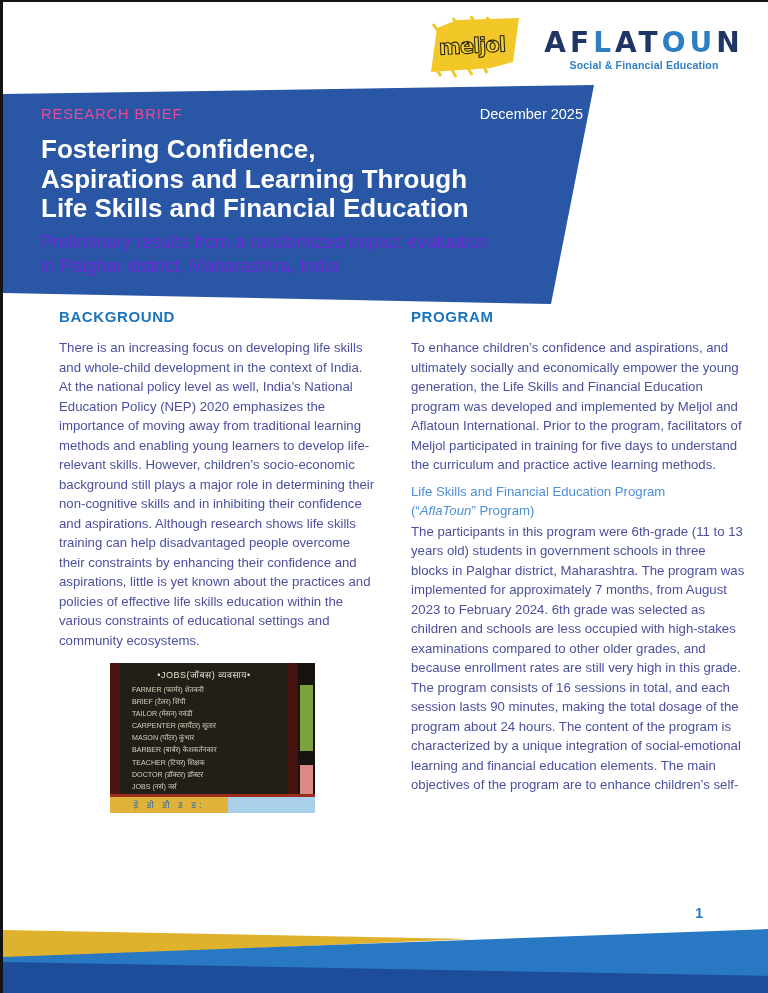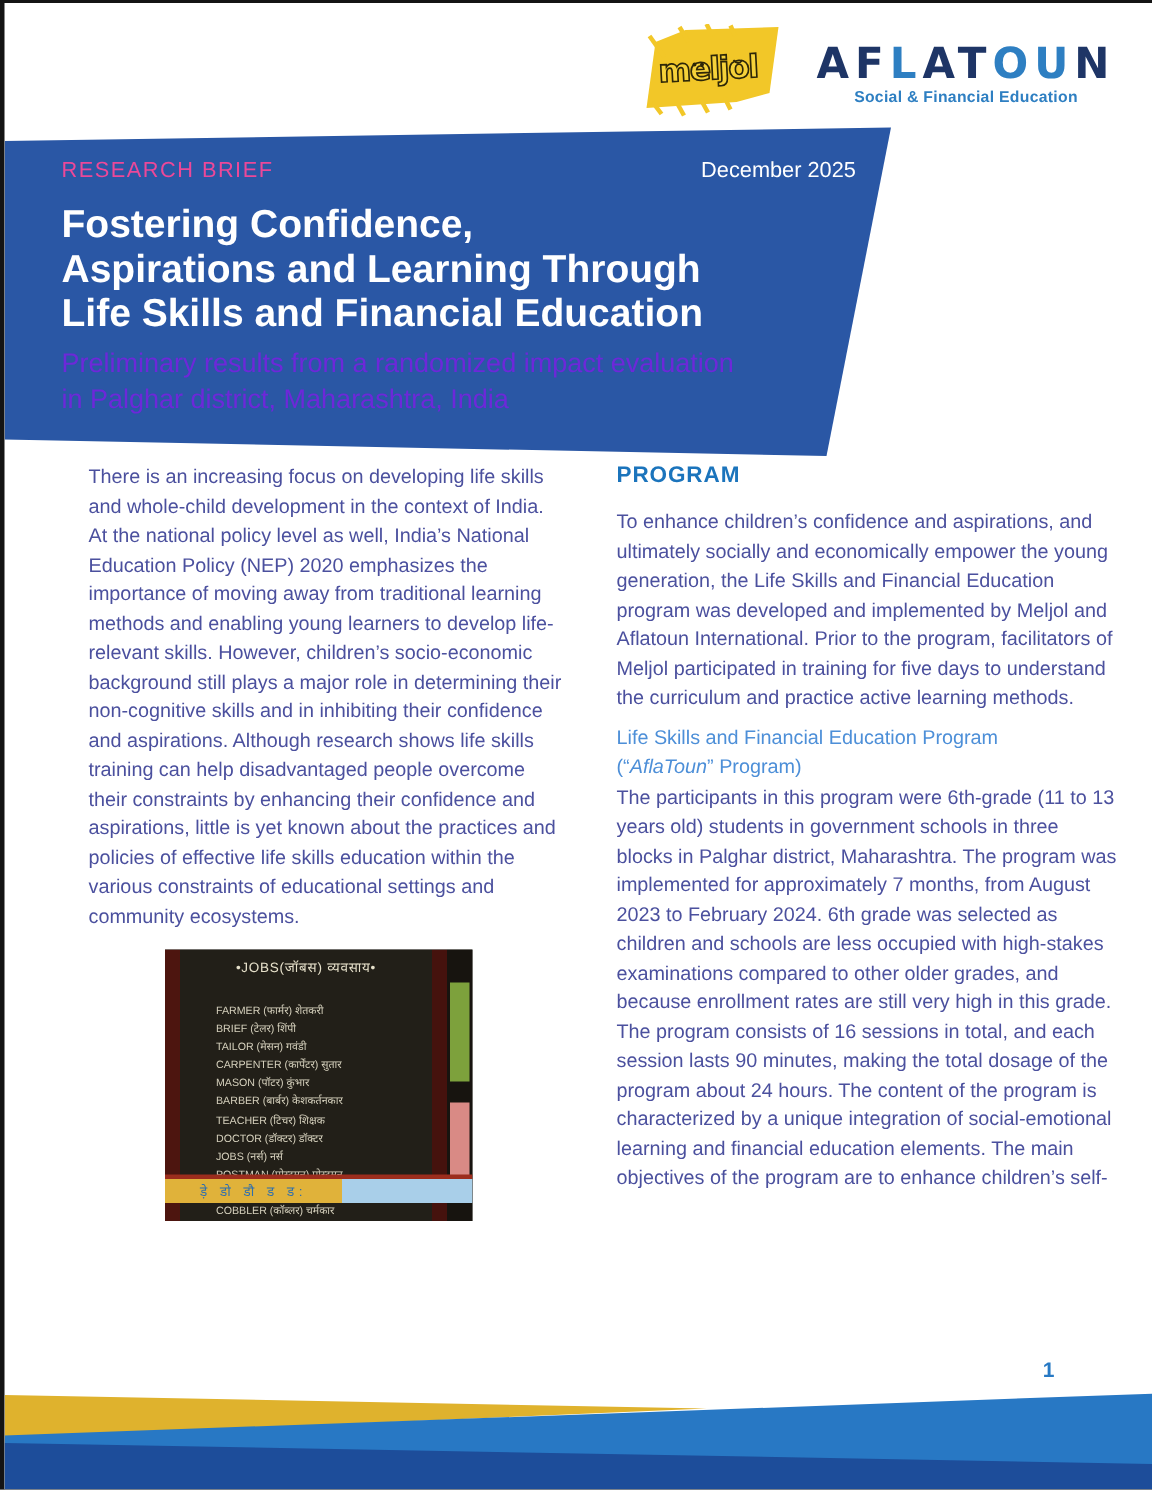--- a/index.html
+++ b/index.html
@@ -17,51 +17,51 @@
            transform:scaleY(1.02);line-height:30px;}
   .af-word .lt{font-family:"DejaVu Sans", sans-serif;font-weight:bold;}
   .lt.navy{color:var(--af-navy);}
   .lt.blue{color:var(--af-blue);}
   .af-tag{font-size:10.5px;font-weight:bold;color:var(--af-blue);margin-top:1px;letter-spacing:0.2px;}
   
   .banner-wrap{position:absolute;left:0;top:78px;width:768px;height:226px;}
   .banner-shape{position:absolute;left:0;top:0;width:768px;height:226px;}
   .banner-poly{fill:var(--banner-bg);}
   .kicker{position:absolute;left:38px;top:26px;color:#ec4899;font-size:14.5px;letter-spacing:1px;}
-  .brief-date{position:absolute;left:452px;top:26px;width:128px;text-align:center;color:#fff;font-size:14.5px;}
+  .brief-date{position:absolute;left:452px;top:26px;width:128px;text-align:right;color:#fff;font-size:14.5px;}
   .banner-title{position:absolute;left:38px;top:55px;color:#fff;font-weight:bold;
                 font-size:26px;line-height:29.5px;}
   .banner-title div{white-space:nowrap;}
   .banner-sub{position:absolute;left:38px;top:150px;color:#6d28d9;font-size:18px;line-height:24px;}
   .banner-sub div{white-space:nowrap;}
   
   .col{position:absolute;top:306px;}
   .col-left{left:56px;width:316px;}
   .col-right{left:408px;width:334px;}
   .sec-head{margin:0 0 13px 0;font-size:15px;font-weight:bold;letter-spacing:0.6px;
             color:var(--head-blue);}
   .body-text{margin:0;font-size:13.2px;line-height:19.5px;color:var(--body-ink);}
   .subhead{margin:7px 0 1px 0;font-size:13.2px;line-height:19.5px;font-weight:normal;
            color:var(--subhead-blue);}
   .subhead i{font-style:italic;}
   
-  .photo{position:relative;margin:13px 0 0 51px;width:205px;height:181px;
+  .photo{position:relative;margin:13px 0 0 51px;width:205px;height:150px;
          background:#211e18;overflow:hidden;}
   .ph-strip-l{position:absolute;left:0;top:0;width:10px;height:182px;background:#4d150f;}
   .ph-strip-r{position:absolute;left:178px;top:0;width:10px;height:182px;background:#45120d;}
   .ph-side{position:absolute;left:188px;top:0;width:17px;height:182px;background:#17140f;}
   .patch-green{position:absolute;left:2px;top:22px;width:13px;height:66px;background:#7da13c;}
   .patch-pink{position:absolute;left:2px;top:102px;width:13px;height:58px;background:#d98a85;}
   .ph-board{position:absolute;left:10px;top:0;width:168px;height:182px;background:#221f18;
             color:#ddd7c2;}
   .board-title{margin-top:5px;text-align:center;font-size:9px;white-space:nowrap;
                color:#e6e0ca;letter-spacing:0.5px;}
-  .board-lines{margin-top:17px;padding-left:24px;}
+  .board-lines{margin-top:3px;padding-left:12px;}
   .board-lines div{font-size:7.1px;line-height:12.1px;white-space:nowrap;color:#d6d1bd;}
-  .ph-bottom{position:absolute;left:0;bottom:12px;width:205px;height:19px;}
+  .ph-bottom{position:absolute;left:0;bottom:0;width:205px;height:19px;}
   .ph-redline{position:absolute;left:0;top:0;width:205px;height:3px;background:#9c2d1d;}
   .ph-yellow{position:absolute;left:0;top:3px;width:118px;height:16px;background:#e0b23a;
              font-size:9px;color:#2f6fae;letter-spacing:3px;text-align:center;line-height:16px;
              white-space:nowrap;overflow:hidden;}
   .ph-blue{position:absolute;left:118px;top:3px;width:87px;height:16px;background:#a9cfe9;}
   
   .pagenum{position:absolute;left:660px;top:903px;width:40px;text-align:right;
            color:var(--accent-blue);font-size:14px;font-weight:bold;}
   .footer-svg{position:absolute;left:0;bottom:0;width:768px;height:70px;display:block;}
   .foot-yellow{fill:var(--foot-yellow);}
@@ -115,20 +115,21 @@
       <div>Aspirations and Learning Through</div>
       <div>Life Skills and Financial Education</div>
     </h1>
     <div class="banner-sub">
       <div>Preliminary results from a randomized impact evaluation</div>
       <div>in Palghar district, Maharashtra, India</div>
     </div>
   </div>
 
   <section class="col col-left">
+    <h2 class="sec-head">BACKGROUND</h2>
     <p class="body-text">There is an increasing focus on developing life skills and whole-child development in the context of India. At the national policy level as well, India’s National Education Policy (NEP) 2020 emphasizes the importance of moving away from traditional learning methods and enabling young learners to develop life-relevant skills. However, children’s socio-economic background still plays a major role in determining their non-cognitive skills and in inhibiting their confidence and aspirations. Although research shows life skills training can help disadvantaged people overcome their constraints by enhancing their confidence and aspirations, little is yet known about the practices and policies of effective life skills education within the various constraints of educational settings and community ecosystems.</p>
 
     <figure class="photo" style="margin-top:13px;">
       <div class="ph-board">
         <div class="board-title">•JOBS(जॉबस) व्यवसाय•</div>
         <div class="board-lines">
           <div>FARMER (फार्मर) शेतकरी</div>
           <div>BRIEF (टेलर) शिंपी</div>
           <div>TAILOR (मेसन) गवंडी</div>
           <div>CARPENTER (कार्पेंटर) सुतार</div>

